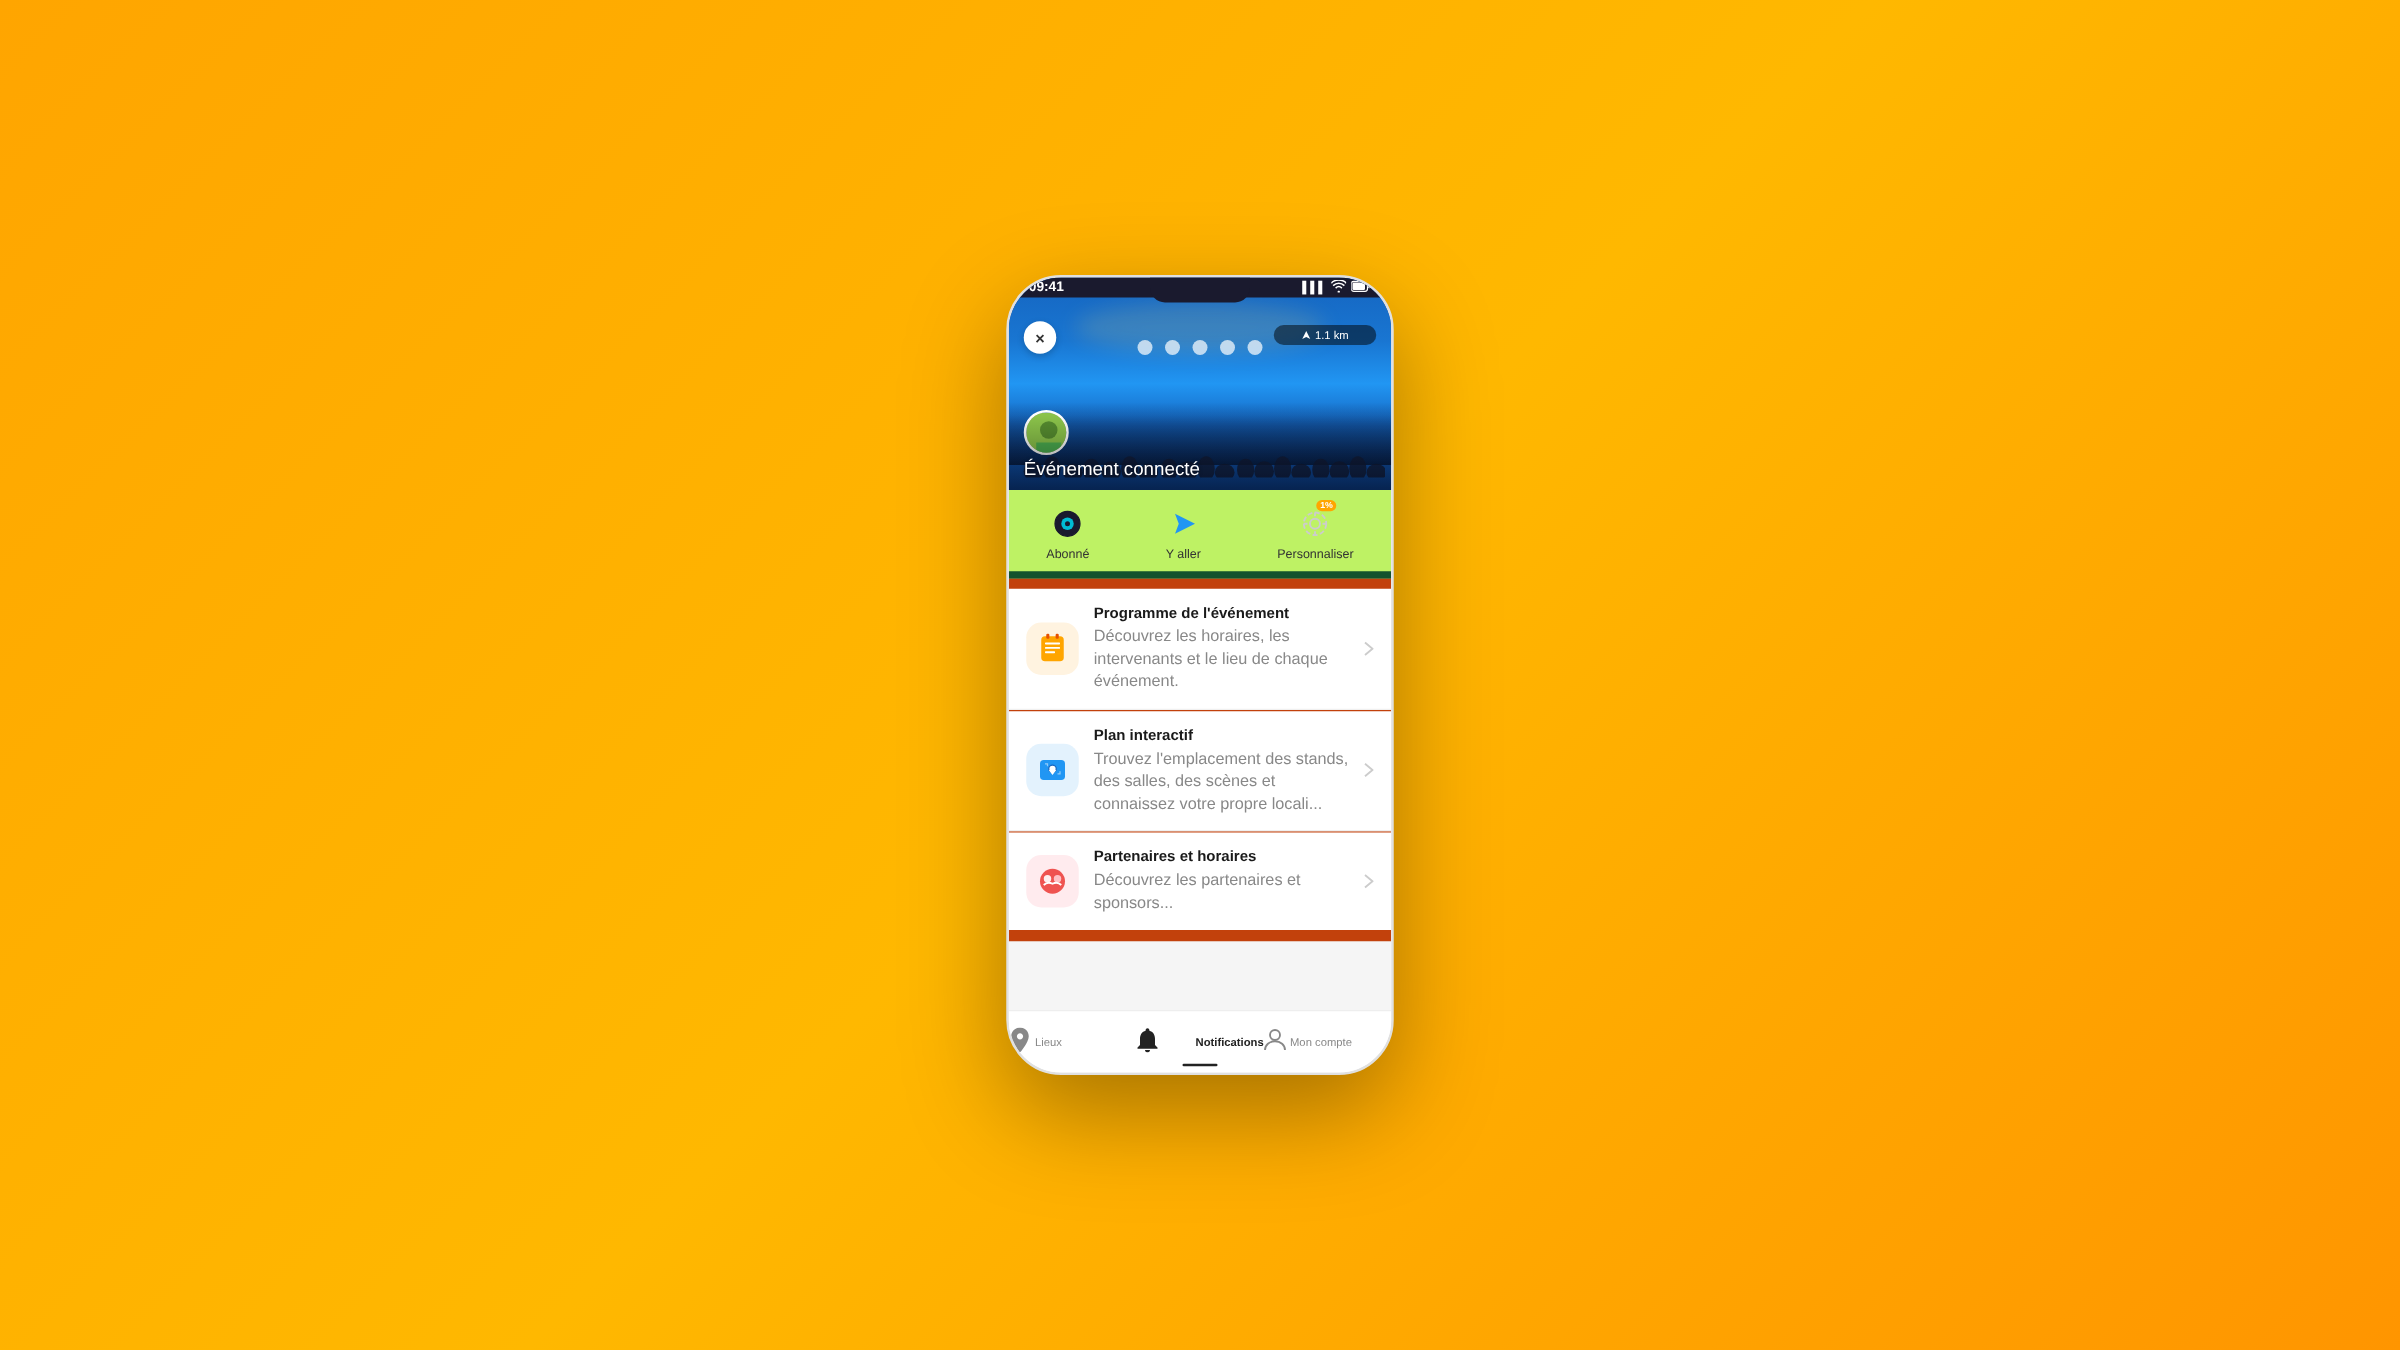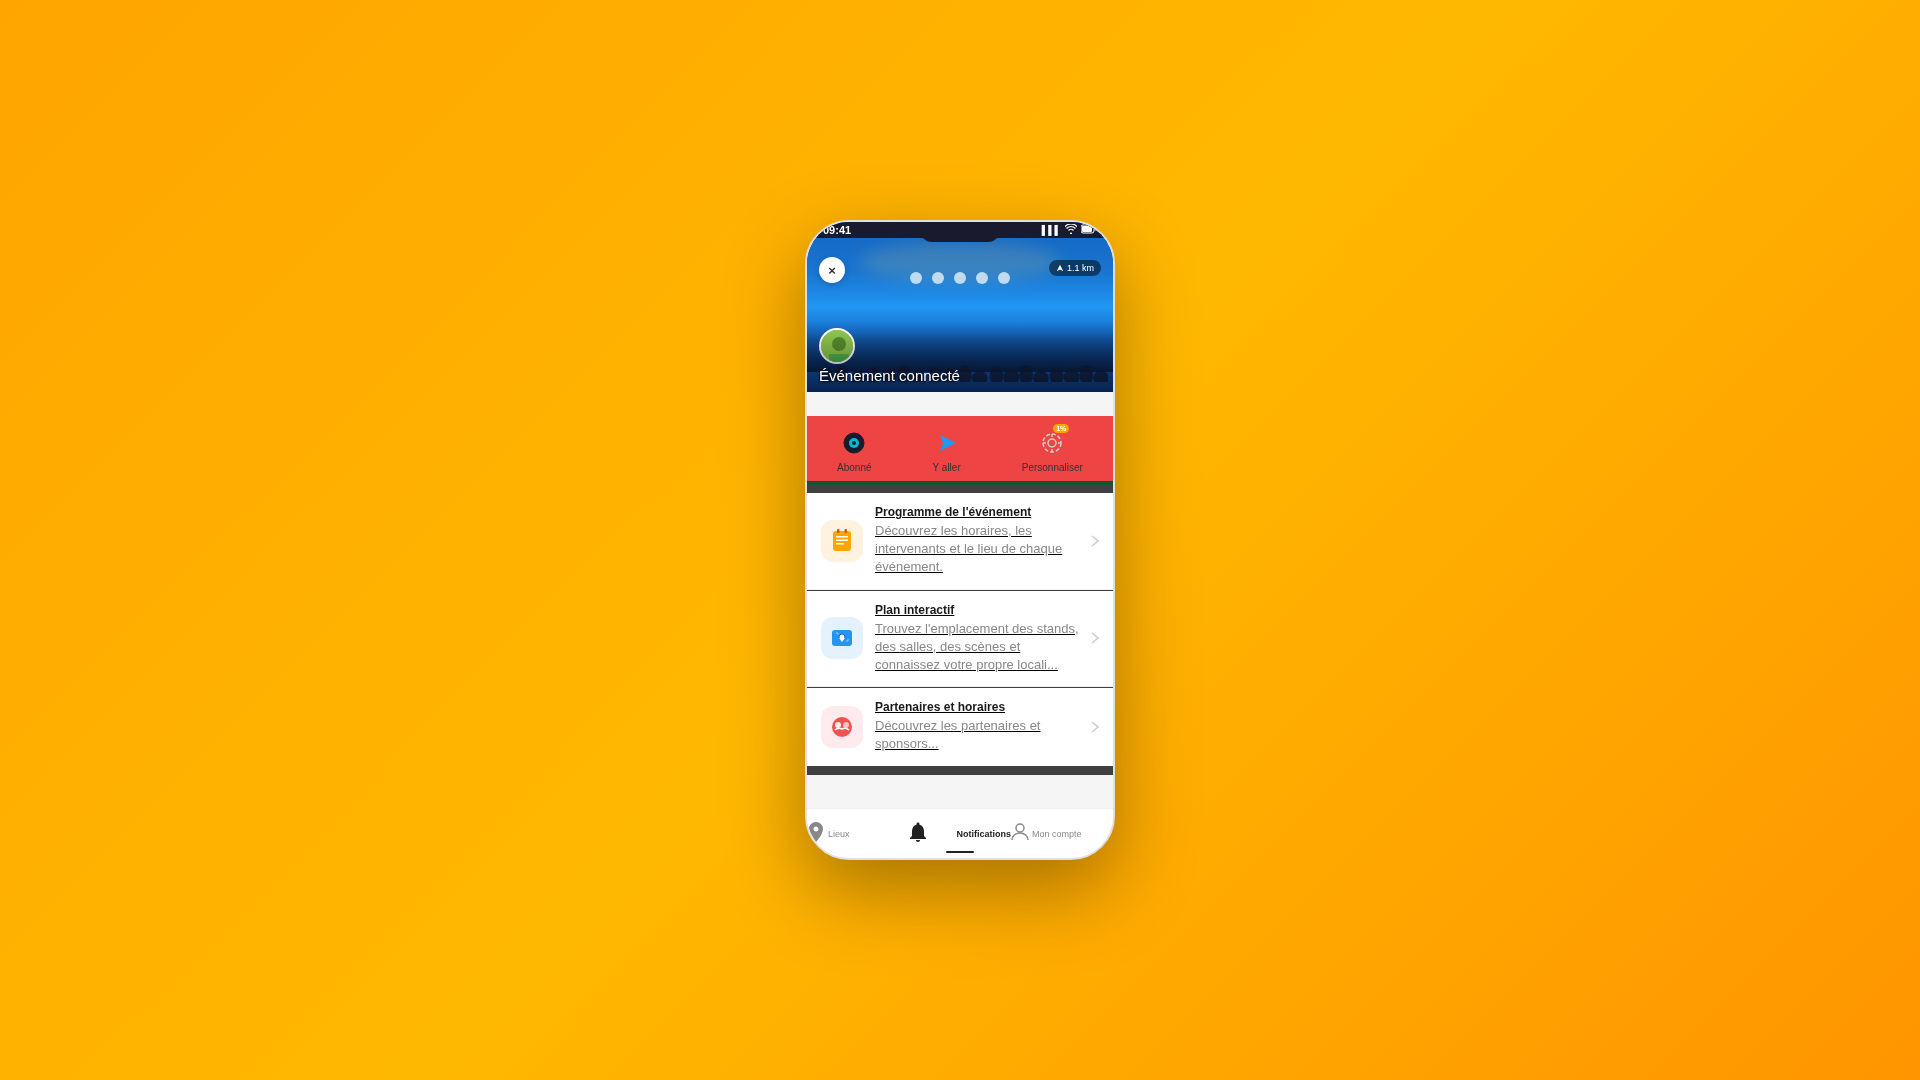--- a/index.html
+++ b/index.html
@@ -125,21 +125,21 @@
       line-height: 1;
     }
 
     .distance-badge {
       position: absolute;
       top: 38px;
       right: 12px;
       background: rgba(0,0,0,0.5);
       color: #fff;
       font-size: 9px;
-      padding: 3px 7px;
+      padding: 3px 22px;
       border-radius: 10px;
       display: flex;
       align-items: center;
       gap: 3px;
     }
 
     .venue-avatar {
       position: absolute;
       bottom: 28px;
       left: 12px;
@@ -157,27 +157,26 @@
       top: 170px;
       left: 0;
       right: 0;
       bottom: 50px;
       background: #f5f5f5;
       overflow: hidden;
     }
 
     
     .action-row {
-      background: #ef4444;
+      background: #bef264;
       display: flex;
       align-items: center;
       justify-content: space-around;
       padding: 12px 0 8px;
-      border-bottom: 4px solid #14532d;
-      margin-top: 24px;
+      border-bottom: 6px solid #14532d;
     }
 
     .action-btn {
       display: flex;
       flex-direction: column;
       align-items: center;
       gap: 4px;
       cursor: pointer;
     }
 
@@ -191,22 +190,21 @@
 
     .action-label {
       font-size: 10px;
       color: #333;
       font-weight: 500;
     }
 
     
     .menu-list {
       padding: 8px 0;
-      background: #404040;
-      text-decoration: underline;
+      background: #c2410c;
     }
 
     .menu-item {
       background: #fff;
       margin: 0 0 1px 0;
       padding: 12px 14px;
       display: flex;
       align-items: center;
       gap: 12px;
       cursor: pointer;

